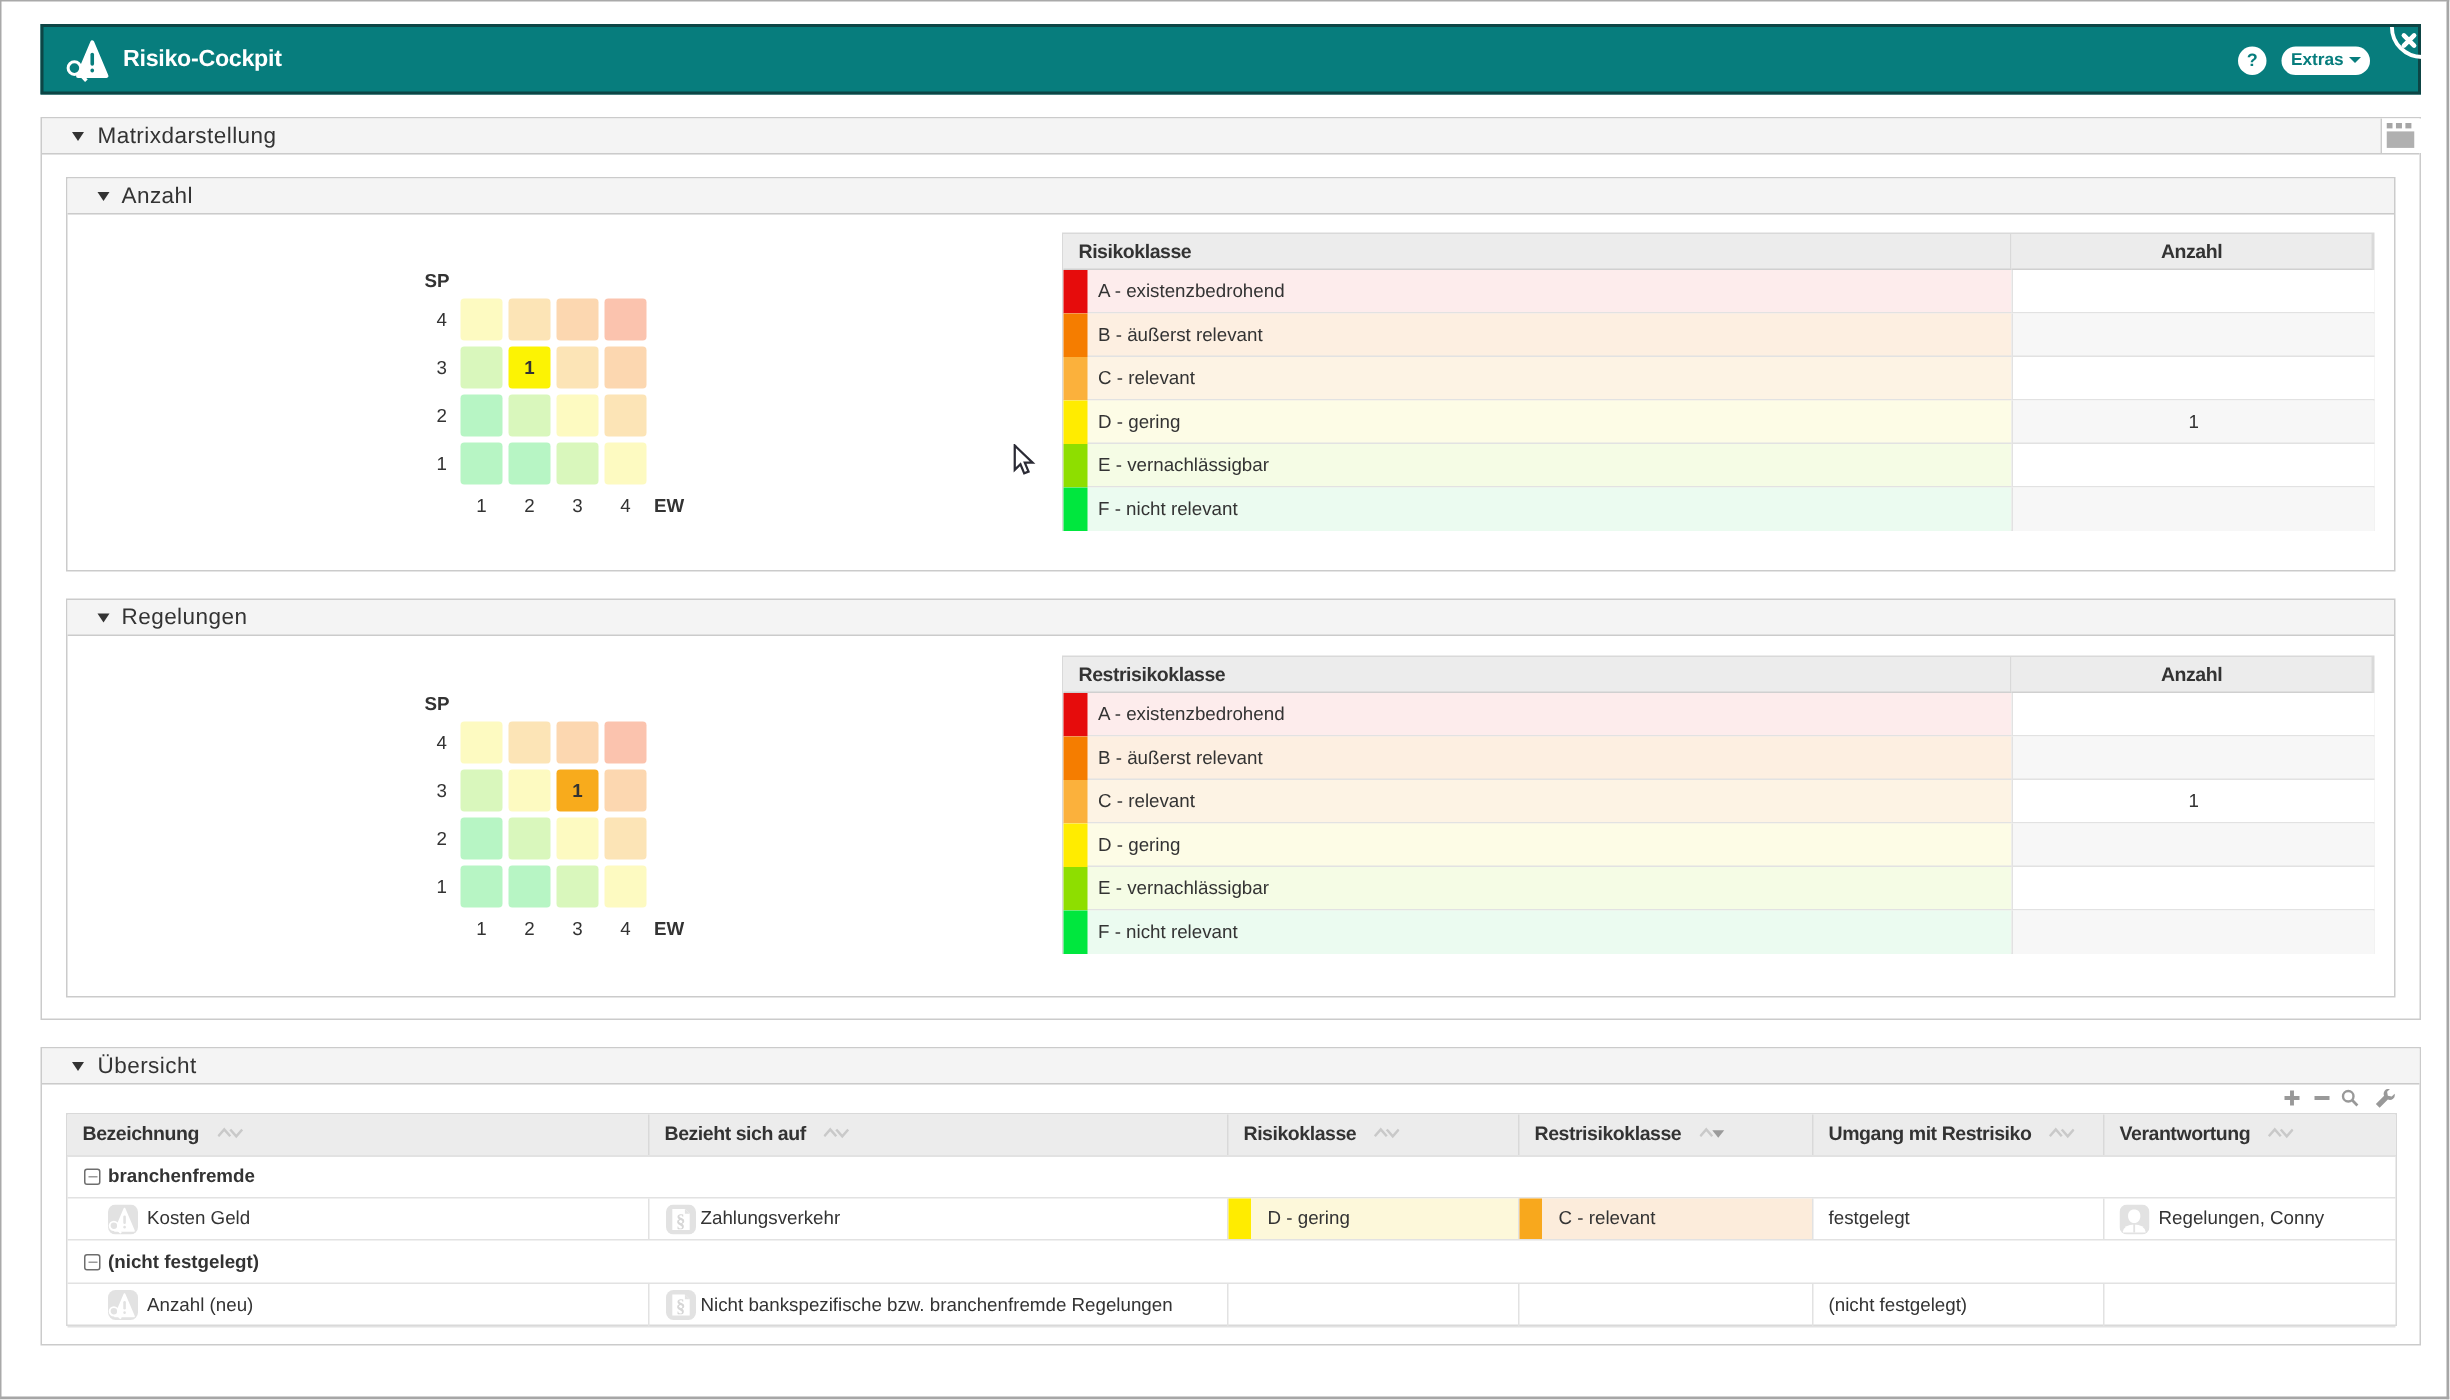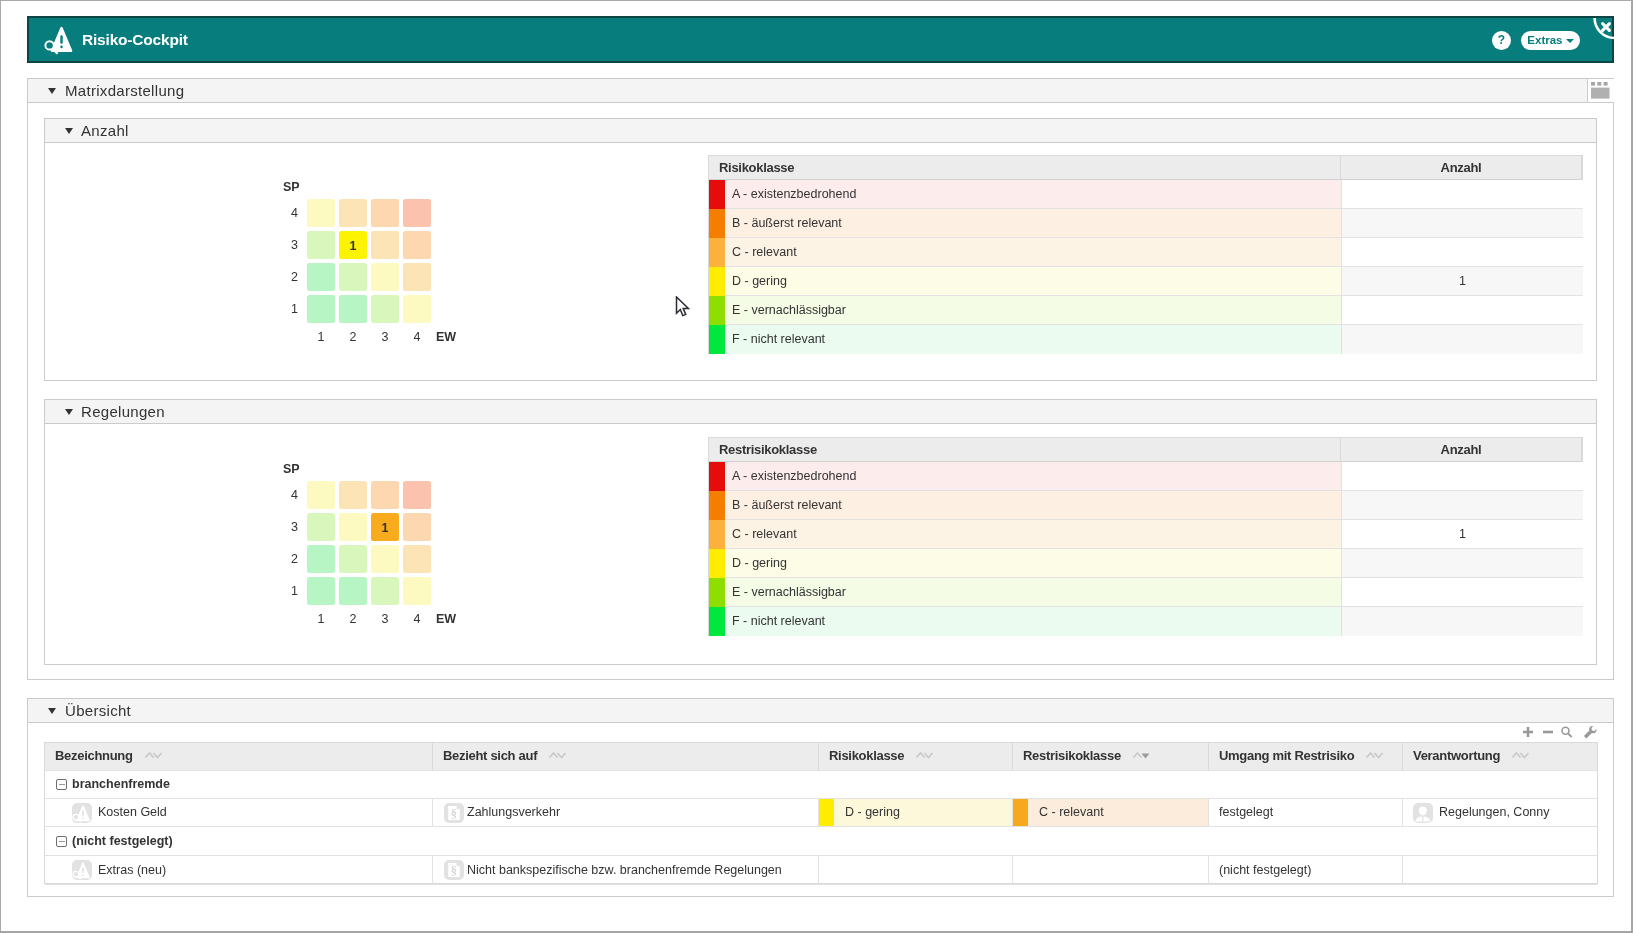--- a/index.html
+++ b/index.html
@@ -238,21 +238,21 @@
 <div class="abs" style="left:1208px;top:856px;width:1px;height:28px;background:#e2e2e2"></div>
 <div class="abs" style="left:1402px;top:856px;width:1px;height:28px;background:#e2e2e2"></div>
 <svg class="ico" style="left:72px;top:860px" width="20" height="20" viewBox="0 0 20 20">
     <rect x="0" y="0" width="20" height="20" rx="5" fill="#e2e2e2"></rect>
     <path d="M11 2.8 L17.3 17.6 L4.7 17.6 Z" fill="#ffffff" stroke="#ffffff" stroke-width="1.2" stroke-linejoin="round"></path>
     <rect x="10.2" y="7.4" width="1.7" height="5.6" rx="0.8" fill="#e2e2e2"></rect>
     <rect x="10.2" y="14.2" width="1.7" height="1.8" rx="0.8" fill="#e2e2e2"></rect>
     <circle cx="3.9" cy="14.2" r="2.8" fill="#e2e2e2" stroke="#ffffff" stroke-width="1.3"></circle>
     <line x1="6" y1="16.3" x2="8.7" y2="19" stroke="#ffffff" stroke-width="1.5"></line>
   </svg>
-<div class="t" style="left:98px;top:856px;height:28px;line-height:28px">Extras (neu)</div>
+<div class="t" style="left:98px;top:856px;height:28px;line-height:28px">Anzahl (neu)</div>
 <svg class="ico" style="left:444px;top:860px" width="20" height="20" viewBox="0 0 20 20">
     <rect x="0" y="0" width="20" height="20" rx="5" fill="#e2e2e2"></rect>
     <path d="M4.2 3 L12.6 3 L15.8 6.2 L15.8 17 L4.2 17 Z" fill="#ffffff"></path>
     <path d="M12.6 3 L12.6 6.2 L15.8 6.2 Z" fill="#e2e2e2"></path>
     <text x="9.8" y="14.9" font-size="12.5" font-weight="bold" fill="#d6d6d6" text-anchor="middle" font-family="Liberation Serif,serif">§</text>
   </svg>
 <div class="t" style="left:467px;top:856px;height:28px;line-height:28px">Nicht bankspezifische bzw. branchenfremde Regelungen</div>
 <div class="t" style="left:1219px;top:856px;height:28px;line-height:28px">(nicht festgelegt)</div>
 <svg class="abs" style="left:675px;top:296px" width="16" height="24" viewBox="0 0 16 24">
     <path d="M1.5 1 L1.5 17.2 L5.3 13.5 L7.8 19.6 L10.7 18.4 L8.2 12.4 L13.4 12.4 Z" fill="#ffffff" stroke="#2b2b35" stroke-width="1.5" stroke-linejoin="miter"></path>

